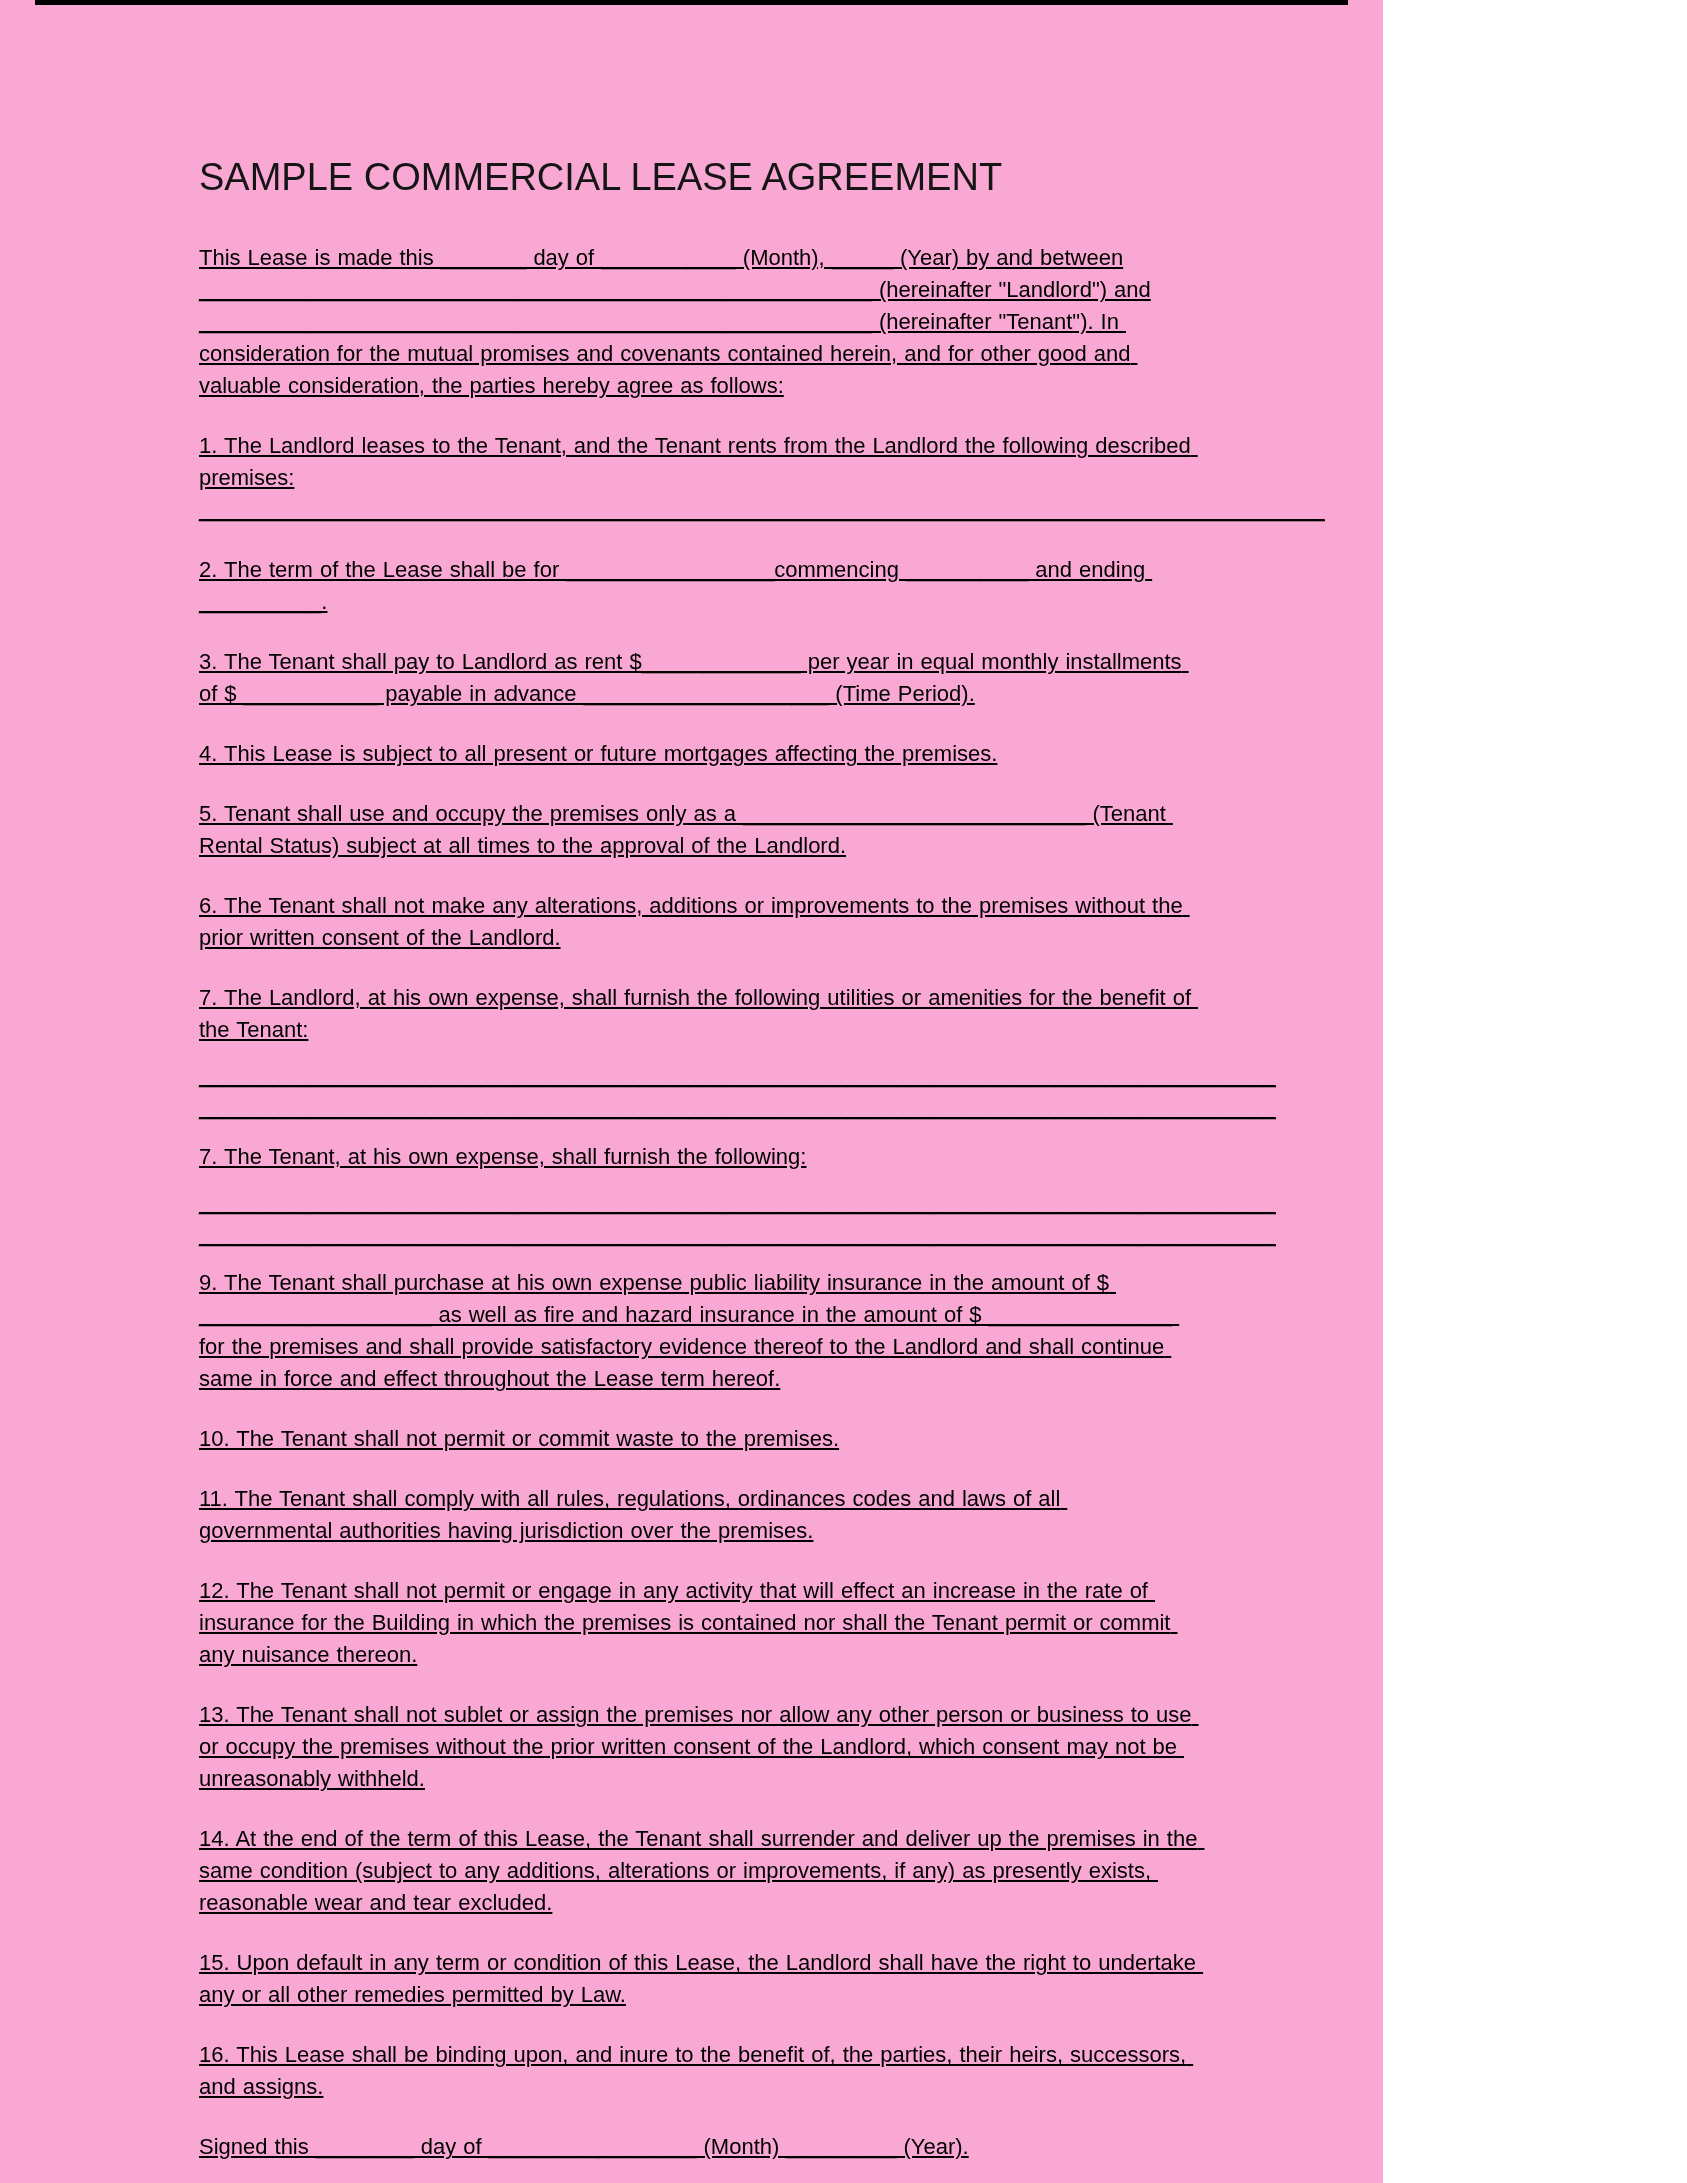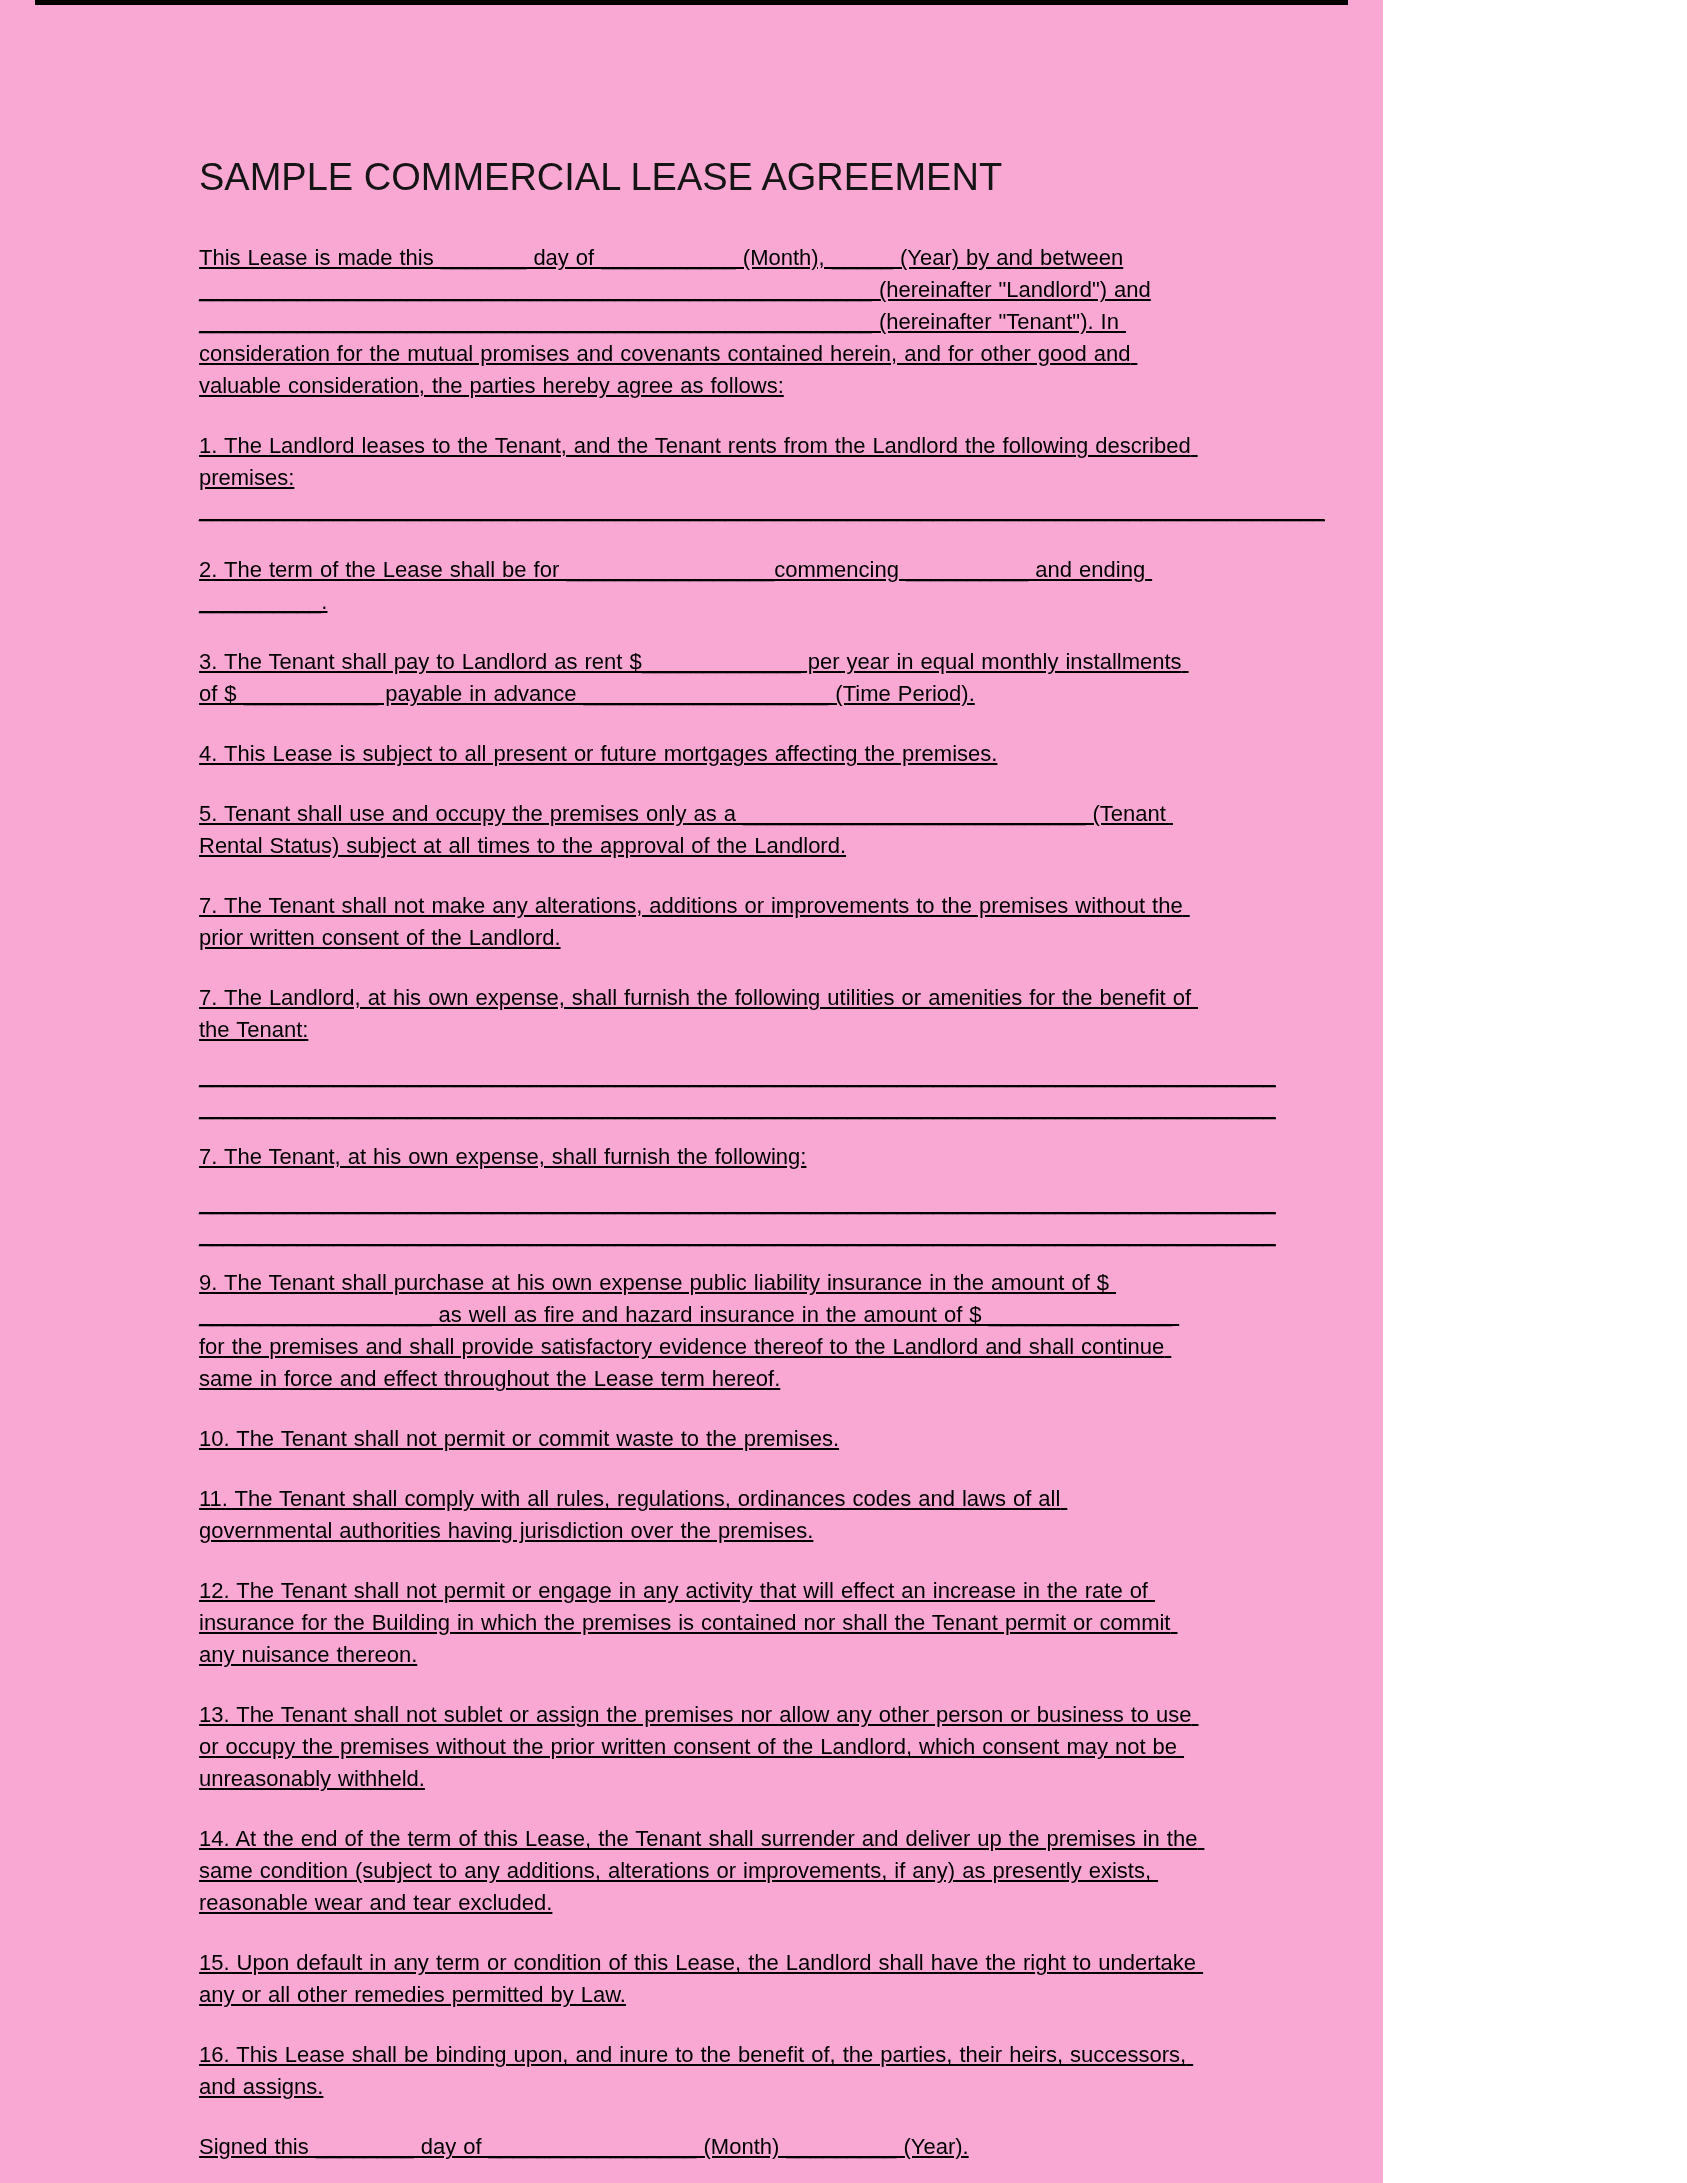--- a/index.html
+++ b/index.html
@@ -81,21 +81,21 @@
 
     <p class="para">This Lease is made this _______ day of ___________ (Month), _____ (Year) by and between
 _______________________________________________________ (hereinafter "Landlord") and
 _______________________________________________________ (hereinafter "Tenant"). In consideration for the mutual promises and covenants contained herein, and for other good and valuable consideration, the parties hereby agree as follows:</p>
     <p class="para">1. The Landlord leases to the Tenant, and the Tenant rents from the Landlord the following described premises:
 ____________________________________________________________________________________________</p>
     <p class="para">2. The term of the Lease shall be for _________________commencing __________ and ending __________.</p>
     <p class="para">3. The Tenant shall pay to Landlord as rent $_____________ per year in equal monthly installments of $ ___________ payable in advance ____________________ (Time Period).</p>
     <p class="para">4. This Lease is subject to all present or future mortgages affecting the premises.</p>
     <p class="para">5. Tenant shall use and occupy the premises only as a ____________________________ (Tenant Rental Status) subject at all times to the approval of the Landlord.</p>
-    <p class="para">7. The Tenant shall not make any alterations, additions or improvements to the premises without the prior written consent of the Landlord.</p>
+    <p class="para">6. The Tenant shall not make any alterations, additions or improvements to the premises without the prior written consent of the Landlord.</p>
     <p class="para">7. The Landlord, at his own expense, shall furnish the following utilities or amenities for the benefit of the Tenant:</p>
     <p class="para blanks">________________________________________________________________________________________
 ________________________________________________________________________________________</p>
     <p class="para">7. The Tenant, at his own expense, shall furnish the following:</p>
     <p class="para blanks">________________________________________________________________________________________
 ________________________________________________________________________________________</p>
     <p class="para">9. The Tenant shall purchase at his own expense public liability insurance in the amount of $ ___________________ as well as fire and hazard insurance in the amount of $ _______________ for the premises and shall provide satisfactory evidence thereof to the Landlord and shall continue same in force and effect throughout the Lease term hereof.</p>
     <p class="para">10. The Tenant shall not permit or commit waste to the premises.</p>
     <p class="para">11. The Tenant shall comply with all rules, regulations, ordinances codes and laws of all governmental authorities having jurisdiction over the premises.</p>
     <p class="para">12. The Tenant shall not permit or engage in any activity that will effect an increase in the rate of insurance for the Building in which the premises is contained nor shall the Tenant permit or commit any nuisance thereon.</p>

